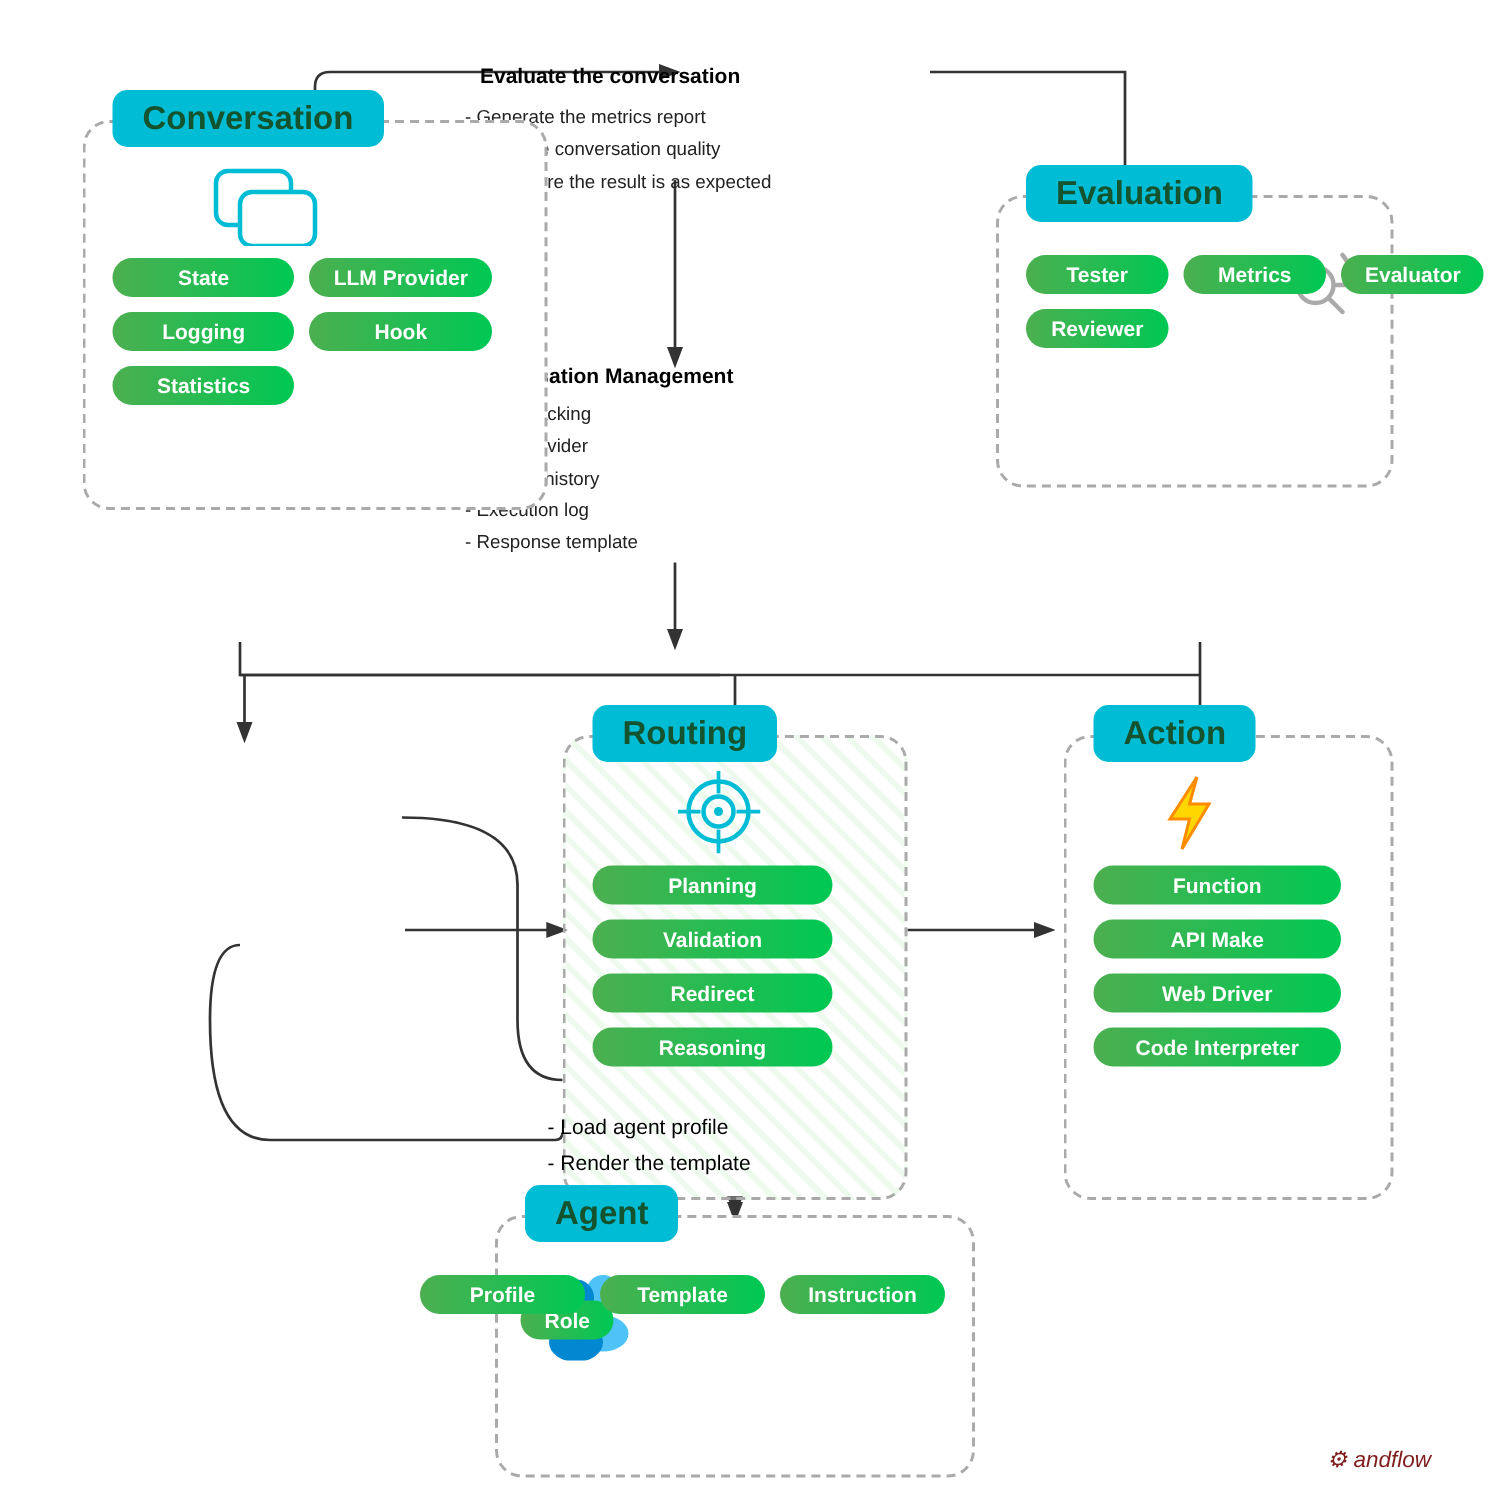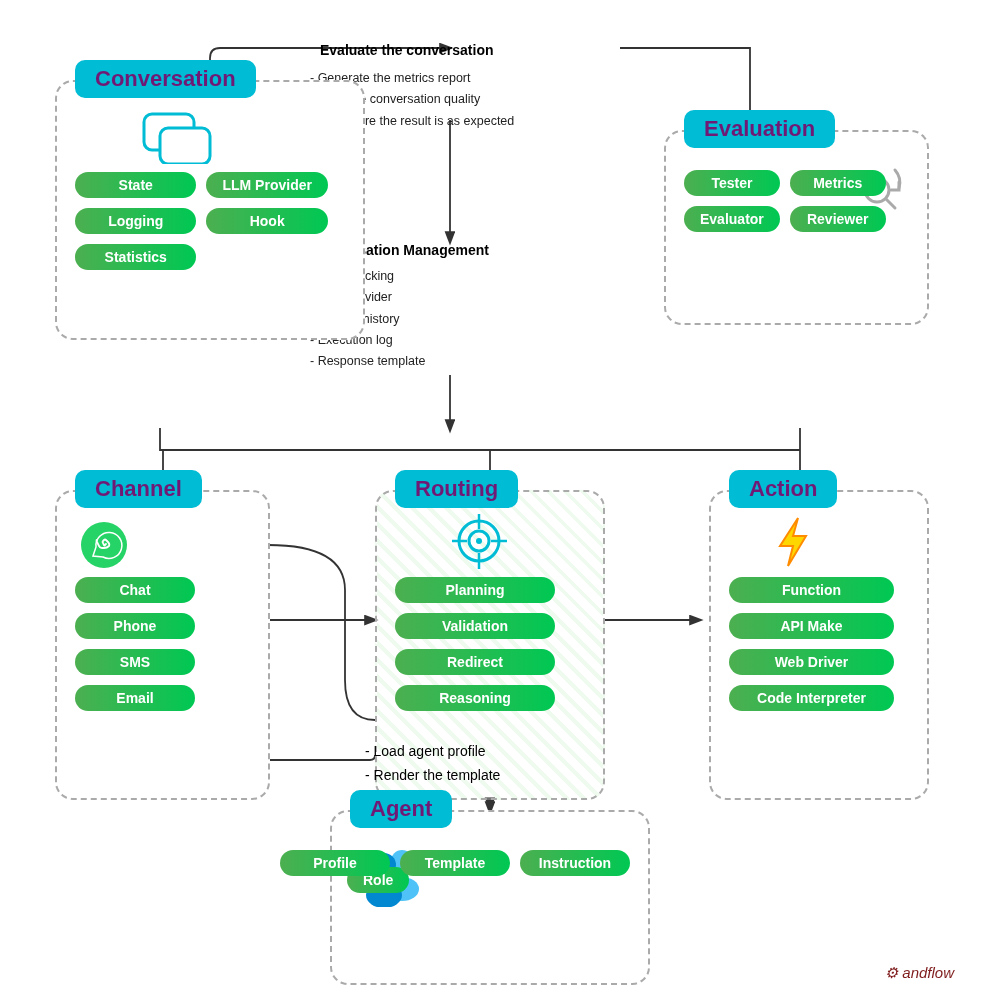--- a/index.html
+++ b/index.html
@@ -25,21 +25,21 @@
       border-radius: 18px;
       background: #fff;
     }
 
     
     .box-header {
       position: absolute;
       top: -22px;
       left: 18px;
       background: #00bcd4;
-      color: #701a75;
+      color: #14532d;
       font-size: 22px;
       font-weight: bold;
       padding: 6px 20px;
       border-radius: 10px;
       white-space: nowrap;
     }
 
     
     .pill {
       display: inline-block;
@@ -79,21 +79,21 @@
       right: 55px;
       top: 130px;
       width: 265px;
       height: 195px;
     }
     #eval-pills {
       position: absolute;
       top: 38px;
       left: 18px;
       display: grid;
-      grid-template-columns: 1fr 1fr;
+      grid-template-columns: 1fr 1fr 1fr;
       gap: 10px;
     }
     #eval-pills .pill { min-width: 95px; }
 
     
     #eval-title {
       position: absolute;
       top: 42px;
       left: 320px;
       font-weight: bold;
@@ -338,37 +338,20 @@
       </svg>
     </div>
     <div id="eval-pills">
       <div class="pill">Tester</div>
       <div class="pill">Metrics</div>
       <div class="pill">Evaluator</div>
       <div class="pill">Reviewer</div>
     </div>
   </div>
 
-  <div class="box" id="chan-box">
-    <div class="box-header">Channel</div>
-    <div style="position:absolute; top:28px; left:22px;">
-      
-      <svg width="50" height="50" viewBox="0 0 50 50">
-        <circle cx="25" cy="25" r="23" fill="#25d366"></circle>
-        <path d="M14 36 l3-9 A13 13 0 1 1 24 37 z" fill="#25d366" stroke="white" stroke-width="1.5"></path>
-        <path d="M18 20 Q17 20 18 22 L20 26 Q21 28 23 28 L25 28 Q28 28 30 26 Q31 24 29 22 L27 20 Q26 19 25 20 L24 21 Q23 22 24 23 L25 25 Q25 26 26 25 L27 24" fill="none" stroke="white" stroke-width="1.8" stroke-linecap="round"></path>
-      </svg>
-    </div>
-    <div id="chan-pills">
-      <div class="pill">Chat</div>
-      <div class="pill">Phone</div>
-      <div class="pill">SMS</div>
-      <div class="pill">Email</div>
-    </div>
-  </div>
 
   <div class="box" id="route-box">
     <div class="box-header">Routing</div>
     <div style="position:absolute; top:22px; left:75px;">
       
       <svg width="55" height="55" viewBox="0 0 55 55">
         <circle cx="27" cy="27" r="20" fill="none" stroke="#00bcd4" stroke-width="3"></circle>
         <circle cx="27" cy="27" r="10" fill="none" stroke="#00bcd4" stroke-width="3"></circle>
         <circle cx="27" cy="27" r="3" fill="#00bcd4"></circle>
         <line x1="0" y1="27" x2="15" y2="27" stroke="#00bcd4" stroke-width="2.5"></line>

